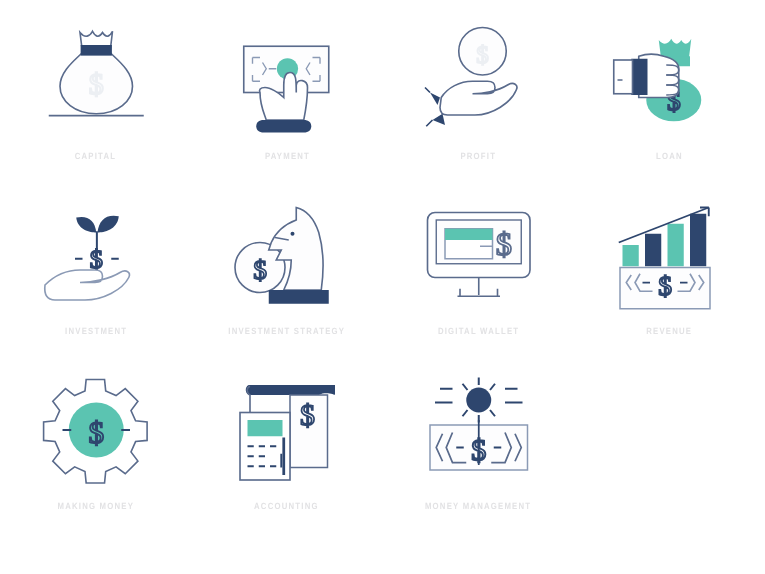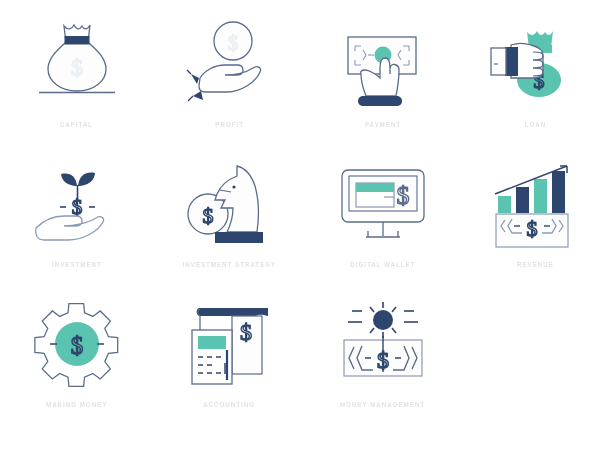--- a/index.html
+++ b/index.html
@@ -59,48 +59,48 @@
       <path d="M44 30 L42 14 C46 19 50 17 52 13 C54 17 57 19 60 14 C63 19 66 17 68 13 L66 30 Z" fill="#ffffff" stroke="#5a6b8c" stroke-width="1.3"></path>
       <rect x="42.5" y="24" width="25" height="8.5" fill="#2e466e"></rect>
       <text x="55" y="63" text-anchor="middle" font-family="Liberation Serif, serif" font-size="24" fill="none" stroke="#eceff3" stroke-width="1.6">$</text>
       <line x1="17" y1="80.5" x2="93" y2="80.5" stroke="#5a6b8c" stroke-width="1.4"></line>
     </svg>
     <div class="icon-label">CAPITAL</div>
   </div>
 
   <div class="icon-cell">
     <svg class="icon-art" viewBox="0 0 110 104">
-      <circle cx="58" cy="29" r="19" fill="#fdfdfe" stroke="#5a6b8c" stroke-width="1.3"></circle>
-      <text x="58" y="38" text-anchor="middle" font-family="Liberation Serif, serif" font-size="20" fill="none" stroke="#eceff3" stroke-width="1.5">$</text>
-      <path d="M25 66 C30 58 40 53 50 53 L62 53 C66 53 68 55 68 58 C68 61 66 63 62 63 L50 63
-               C58 63 70 61 78 56 C83 53 87 56 85 60 C81 70 66 80 52 80 L30 80 C26 80 24 78 24 74 Z" fill="#ffffff" stroke="#5a6b8c" stroke-width="1.3"></path>
-      <path d="M24 66 L16 62 L22 72 Z" fill="#2e466e"></path>
-      <line x1="16" y1="62" x2="12" y2="58" stroke="#2e466e" stroke-width="1.3"></line>
-      <path d="M26 79 L18 84 L28 88 Z" fill="#2e466e"></path>
-      <line x1="18" y1="84" x2="13" y2="89" stroke="#2e466e" stroke-width="1.3"></line>
-    </svg>
-    <div class="icon-label">PROFIT</div>
-  </div>
-
-  <div class="icon-cell">
-    <svg class="icon-art" viewBox="0 0 110 104">
       <rect x="20" y="25" width="68" height="37" fill="#fdfdfe" stroke="#5a6b8c" stroke-width="1.3"></rect>
       <path d="M27 34 L27 39 M27 34 L33 34" stroke="#8b9ab5" stroke-width="1.1" fill="none"></path>
       <path d="M27 53 L27 48 M27 53 L33 53" stroke="#8b9ab5" stroke-width="1.1" fill="none"></path>
       <path d="M81 34 L81 39 M81 34 L75 34" stroke="#8b9ab5" stroke-width="1.1" fill="none"></path>
       <path d="M81 53 L81 48 M81 53 L75 53" stroke="#8b9ab5" stroke-width="1.1" fill="none"></path>
       <path d="M35 38 L38 43 L35 48" stroke="#8b9ab5" stroke-width="1.1" fill="none"></path>
       <path d="M73 38 L70 43 L73 48" stroke="#8b9ab5" stroke-width="1.1" fill="none"></path>
       <line x1="40" y1="43" x2="46" y2="43" stroke="#8b9ab5" stroke-width="1.1"></line>
       <circle cx="55" cy="43" r="8.5" fill="#5bc4b1"></circle>
       <path d="M33 62 C33 72 36 78 38 84 L68 84 C70 74 71 66 71 58 C71 52 63 50 62 56 L62 62
                C62 52 62 46 57 46 C53 46 52 50 52 56 L52 66 C48 62 41 58 37 58 C33 58 32 60 33 62 Z" fill="#ffffff" stroke="#5a6b8c" stroke-width="1.3"></path>
       <path d="M36 84 L68 84 C72 84 74 86 74 89 C74 92 72 94 68 94 L36 94 C32 94 30 92 30 89 C30 86 32 84 36 84 Z" fill="#2e466e"></path>
     </svg>
     <div class="icon-label">PAYMENT</div>
+  </div>
+
+  <div class="icon-cell">
+    <svg class="icon-art" viewBox="0 0 110 104">
+      <circle cx="58" cy="29" r="19" fill="#fdfdfe" stroke="#5a6b8c" stroke-width="1.3"></circle>
+      <text x="58" y="38" text-anchor="middle" font-family="Liberation Serif, serif" font-size="20" fill="none" stroke="#eceff3" stroke-width="1.5">$</text>
+      <path d="M25 66 C30 58 40 53 50 53 L62 53 C66 53 68 55 68 58 C68 61 66 63 62 63 L50 63
+               C58 63 70 61 78 56 C83 53 87 56 85 60 C81 70 66 80 52 80 L30 80 C26 80 24 78 24 74 Z" fill="#ffffff" stroke="#5a6b8c" stroke-width="1.3"></path>
+      <path d="M24 66 L16 62 L22 72 Z" fill="#2e466e"></path>
+      <line x1="16" y1="62" x2="12" y2="58" stroke="#2e466e" stroke-width="1.3"></line>
+      <path d="M26 79 L18 84 L28 88 Z" fill="#2e466e"></path>
+      <line x1="18" y1="84" x2="13" y2="89" stroke="#2e466e" stroke-width="1.3"></line>
+    </svg>
+    <div class="icon-label">PROFIT</div>
   </div>
 
 
   <div class="icon-cell">
     <svg class="icon-art" viewBox="0 0 110 104">
       <ellipse cx="58" cy="68" rx="22" ry="17" fill="#5bc4b1"></ellipse>
       <path d="M48 36 L46 20 C50 25 54 23 56 19 C58 23 61 25 64 20 C67 25 70 23 72 19 L70 36 Z" fill="#5bc4b1"></path>
       <rect x="46" y="33" width="25" height="8" fill="#5bc4b1"></rect>
       <text x="58" y="76" text-anchor="middle" font-family="Liberation Serif, serif" font-size="22" fill="none" stroke="#2e466e" stroke-width="1.5">$</text>
       <path d="M30 33 C36 31 44 31 50 33 C58 35 62 38 62 43 L62 60 C62 64 58 66 52 66 L30 66 Z" fill="#ffffff" stroke="#5a6b8c" stroke-width="1.3"></path>

